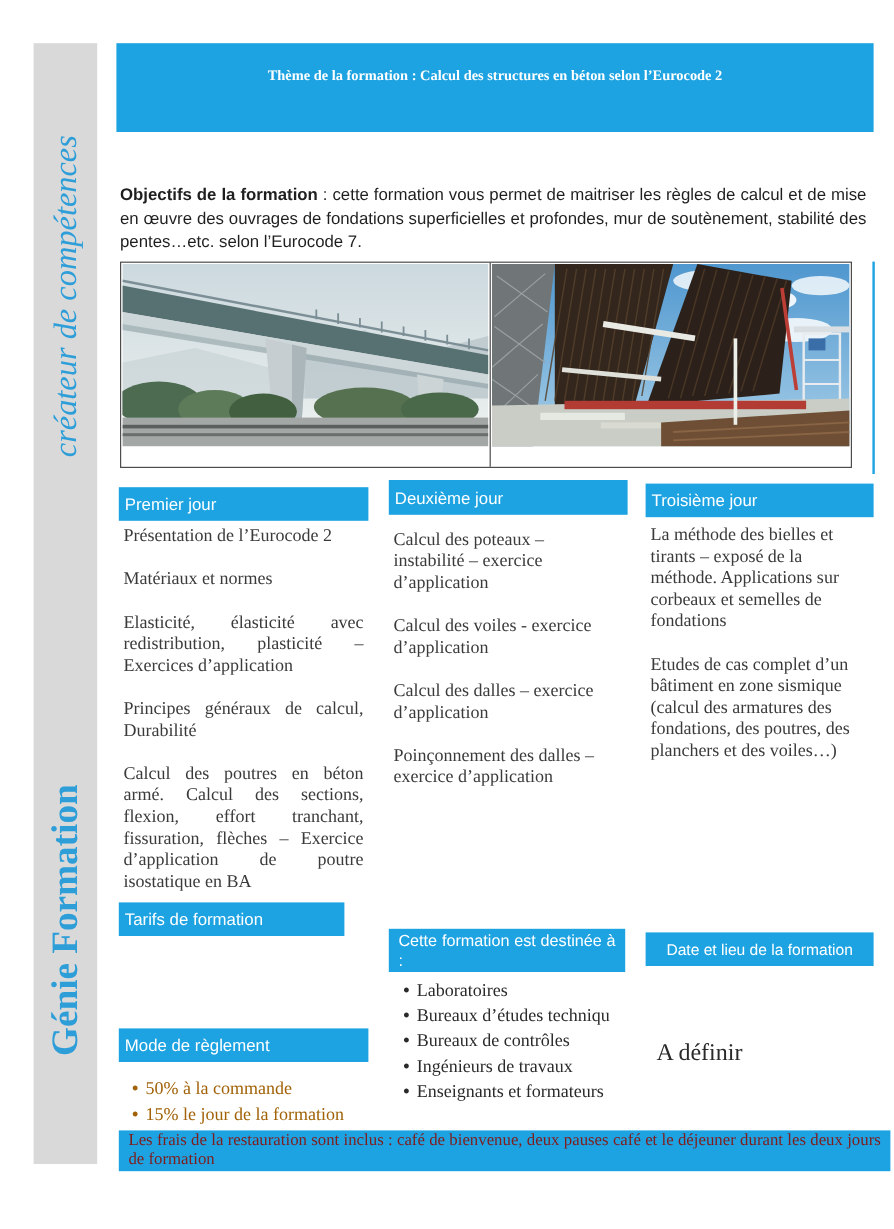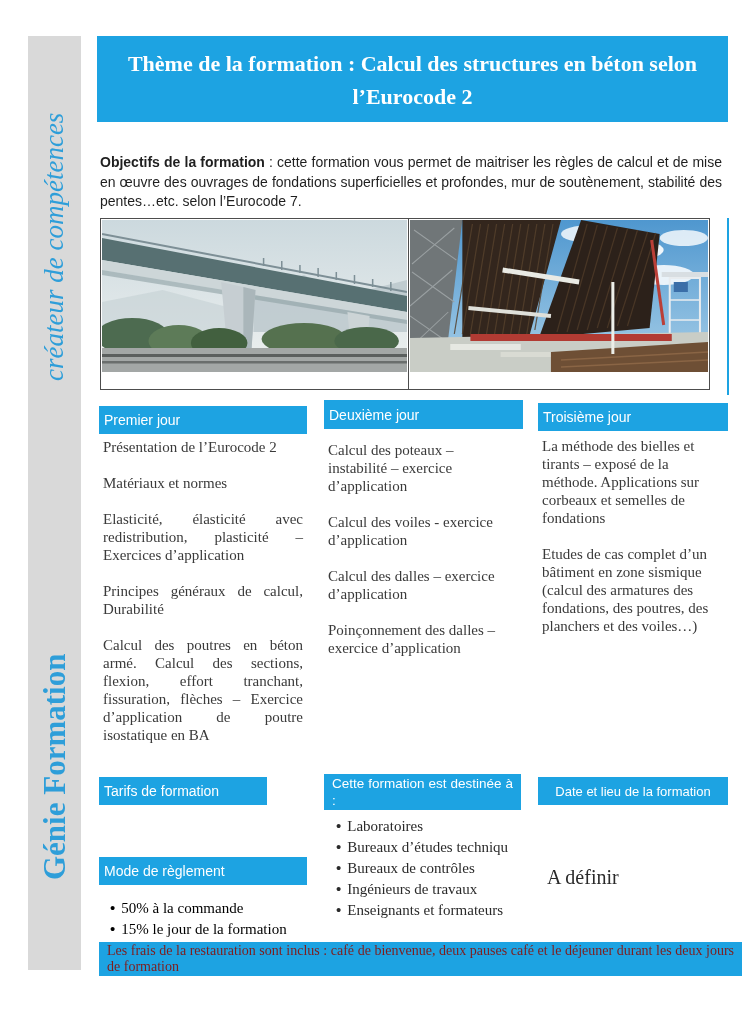--- a/index.html
+++ b/index.html
@@ -8,22 +8,22 @@
 
   
   .sidebar-strip{position:absolute;left:28px;top:36px;width:53px;height:934px;background:var(--sidebar-bg,#d9d9d9);}
   .v-text{position:absolute;left:28px;width:53px;display:flex;align-items:center;justify-content:center;
           writing-mode:vertical-rl;transform:rotate(180deg);
           color:var(--sidebar-text,#2e9ed9);font-family:"Liberation Serif",serif;}
   .tagline{top:48px;height:398px;font-style:italic;font-size:27px;}
   .brand{top:570px;height:394px;font-weight:bold;font-size:31px;}
 
   
-  .title-box{position:absolute;left:97px;top:36px;width:631px;height:86px;background:var(--accent,#1da3e2);
-             color:#fff;font-family:"Liberation Serif",serif;font-weight:bold;font-size:22px;line-height:33px;
+  .title-box{position:absolute;left:97px;top:36px;width:631px;height:74px;background:var(--accent,#1da3e2);
+             color:#fff;font-family:"Liberation Serif",serif;font-weight:bold;font-size:12px;line-height:33px;
              text-align:center;padding-top:11px;box-sizing:border-box;}
 
   .objectives{position:absolute;left:100px;top:139px;width:622px;font-size:14px;line-height:19.5px;
               color:#1f1f1f;text-align:justify;}
   .objectives b{font-weight:bold;}
 
   
   .photos{position:absolute;left:100px;top:218px;width:610px;height:172px;border:1px solid #4d4d4d;
           box-sizing:border-box;display:flex;background:#fff;}
   .photo-cell{box-sizing:border-box;padding:1px 1px 9px 1px;}
@@ -39,25 +39,25 @@
   #bar-day2{left:324px;top:400px;width:199px;height:29px;}
   #bar-day3{left:538px;top:403px;width:190px;text-align:center;}
 
   .day-body{position:absolute;font-family:"Liberation Serif",serif;font-size:15px;line-height:18px;color:#3a3a3a;}
   .day-body p{margin:0 0 18px;}
   #body-day1{left:103px;top:438px;width:200px;text-align:justify;}
   #body-day2{left:328px;top:441px;width:180px;}
   #body-day3{left:542px;top:437px;width:178px;}
 
   
-  #bar-tarifs{left:99px;top:777px;width:168px;}
+  #bar-tarifs{left:99px;top:752px;width:188px;}
   .price{position:absolute;left:103px;top:820px;font-family:"Liberation Serif",serif;font-size:16px;color:#2a2a2a;}
   #bar-mode{left:99px;top:857px;width:208px;}
   .pay-list{position:absolute;left:110px;top:898px;font-family:"Liberation Serif",serif;font-size:15px;
-            line-height:21px;color:#000000;}
+            line-height:21px;color:#a16207;}
   .bullet::before{content:"•";margin-right:6px;font-weight:bold;}
 
   #bar-audience{left:324px;top:774px;width:197px;height:36px;display:block;font-size:13.5px;line-height:16.5px;
                 text-align:justify;padding:2px 8px;}
   .aud-list{position:absolute;left:336px;top:816px;font-family:"Liberation Serif",serif;font-size:15px;
             line-height:21px;color:#2a2a2a;}
 
   #bar-date{left:538px;top:777px;width:190px;font-size:13px;justify-content:center;white-space:nowrap;}
   .a-definir{position:absolute;left:547px;top:866px;font-family:"Liberation Serif",serif;font-size:20px;color:#2a2a2a;}
 

